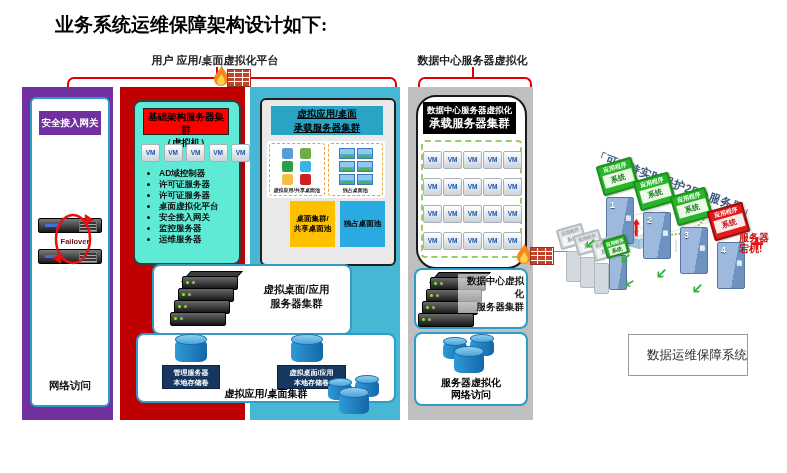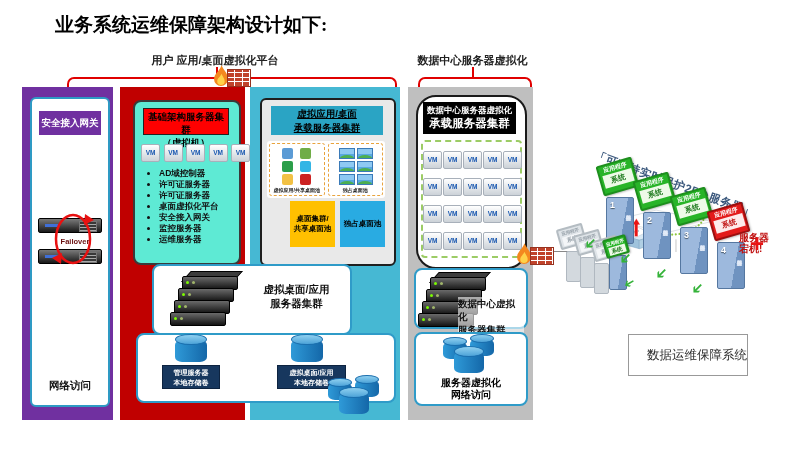--- a/index.html
+++ b/index.html
@@ -283,37 +283,38 @@
     <div class="cyl" style="left:37px;top:5px;width:32px;height:22px;"></div>
     <div class="navy-label" style="left:24px;top:30px;width:58px;height:24px;">
       <span>管理服务器</span><br>
       <span>本地存储卷</span>
     </div>
     <div class="cyl" style="left:153px;top:5px;width:32px;height:22px;"></div>
     <div class="navy-label" style="left:139px;top:30px;width:69px;height:24px;">
       <span>虚拟桌面/应用</span><br>
       <span>本地存储卷</span>
     </div>
+    <div class="box-caption" style="bottom:1px;">虚拟应用/桌面集群</div>
   </div>
 
   <div class="abs" style="left:328px;top:380px;width:56px;height:38px;z-index:6;">
     <div class="cyl" style="left:0px;top:3px;width:24px;height:17px;"></div>
     <div class="cyl" style="left:27px;top:0px;width:24px;height:17px;"></div>
     <div class="cyl" style="left:11px;top:13px;width:30px;height:21px;"></div>
   </div>
 
   <div class="abs wbox" style="left:414px;top:268px;width:110px;height:57px;">
     <div class="rack abs" style="left:2px;top:0px;">
       <div class="rack-top" style="left:16px;top:2px;"></div>
       <div class="rack-bar" style="left:12px;top:7px;"></div>
       <div class="rack-bar" style="left:8px;top:19px;"></div>
       <div class="rack-bar" style="left:4px;top:31px;"></div>
       <div class="rack-bar" style="left:0px;top:43px;"></div>
     </div>
-    <div class="abs" style="right:2px;top:27px;width:66px;text-align:left;font:bold 9.5px/13px 'Liberation Sans',sans-serif;background:rgba(255,255,255,.6);">
+    <div class="abs" style="right:2px;top:4px;width:66px;text-align:right;font:bold 9.5px/13px 'Liberation Sans',sans-serif;background:rgba(255,255,255,.6);">
       <span>数据中心虚拟化</span><br>
       <span>服务器集群</span>
     </div>
   </div>
 
   <div class="abs wbox" style="left:414px;top:332px;width:110px;height:70px;">
     <div class="abs" style="left:27px;top:5px;width:56px;height:38px;">
       <div class="cyl" style="left:0px;top:3px;width:24px;height:17px;"></div>
       <div class="cyl" style="left:27px;top:0px;width:24px;height:17px;"></div>
       <div class="cyl" style="left:11px;top:13px;width:30px;height:21px;"></div>

